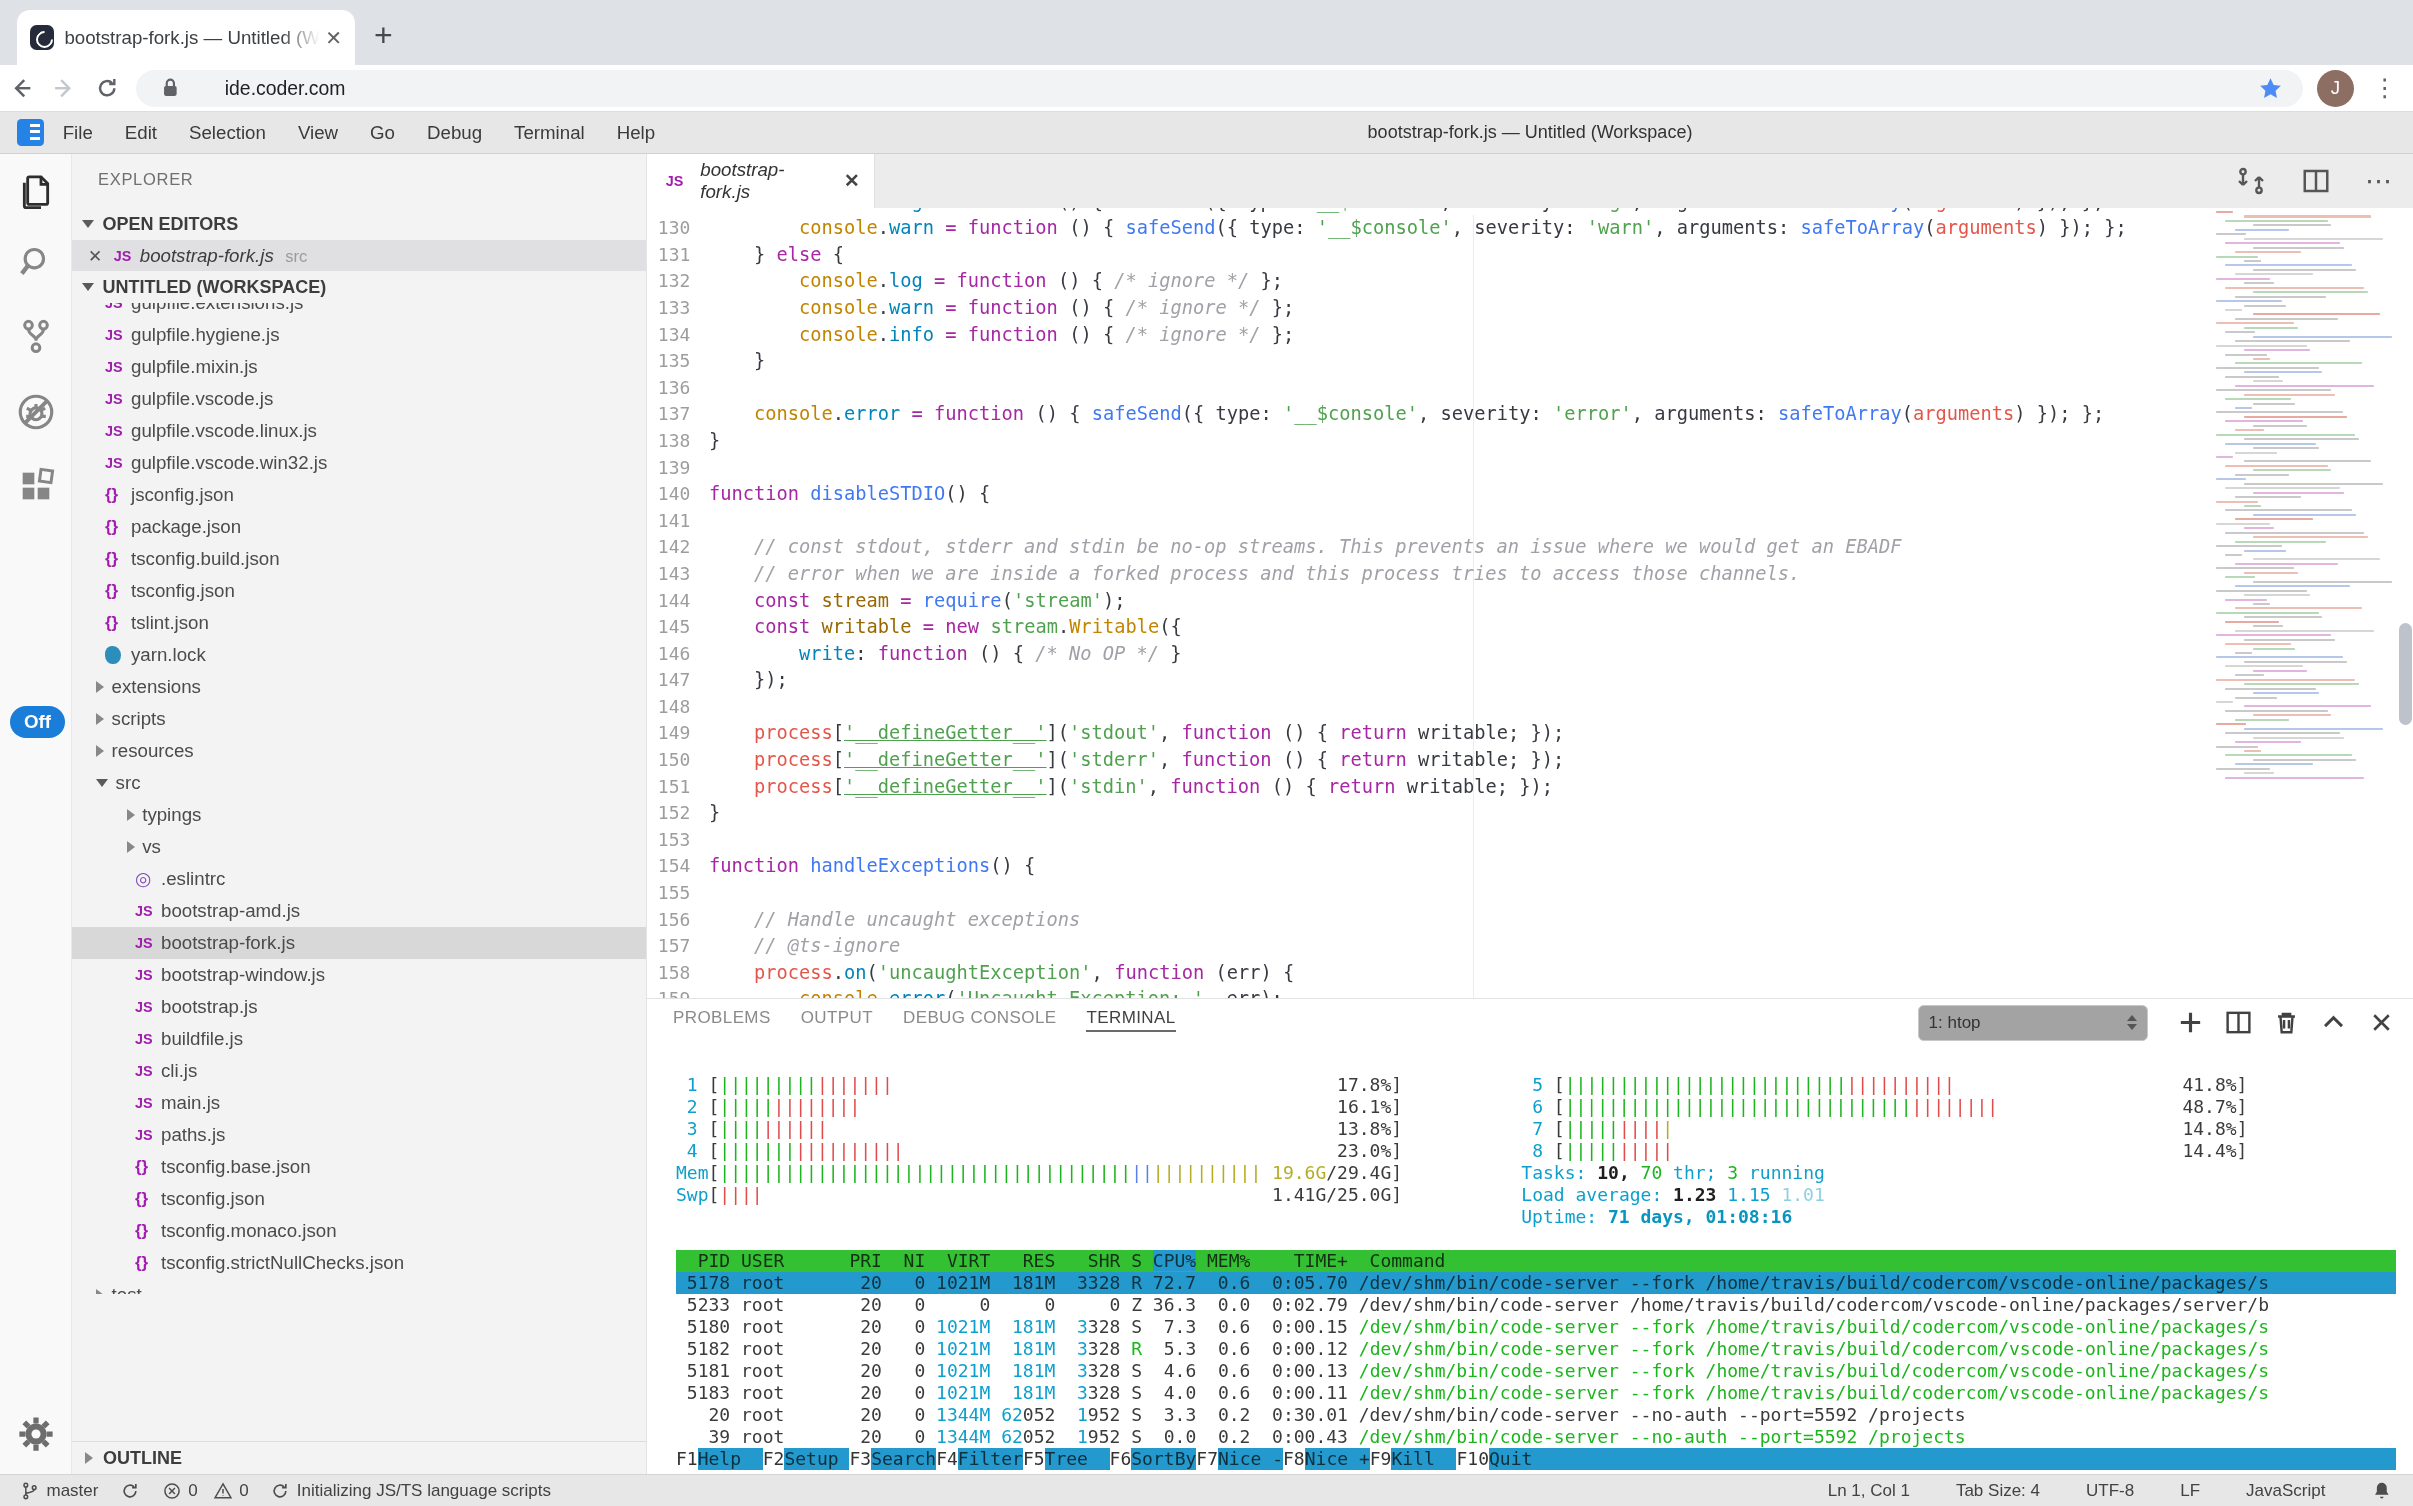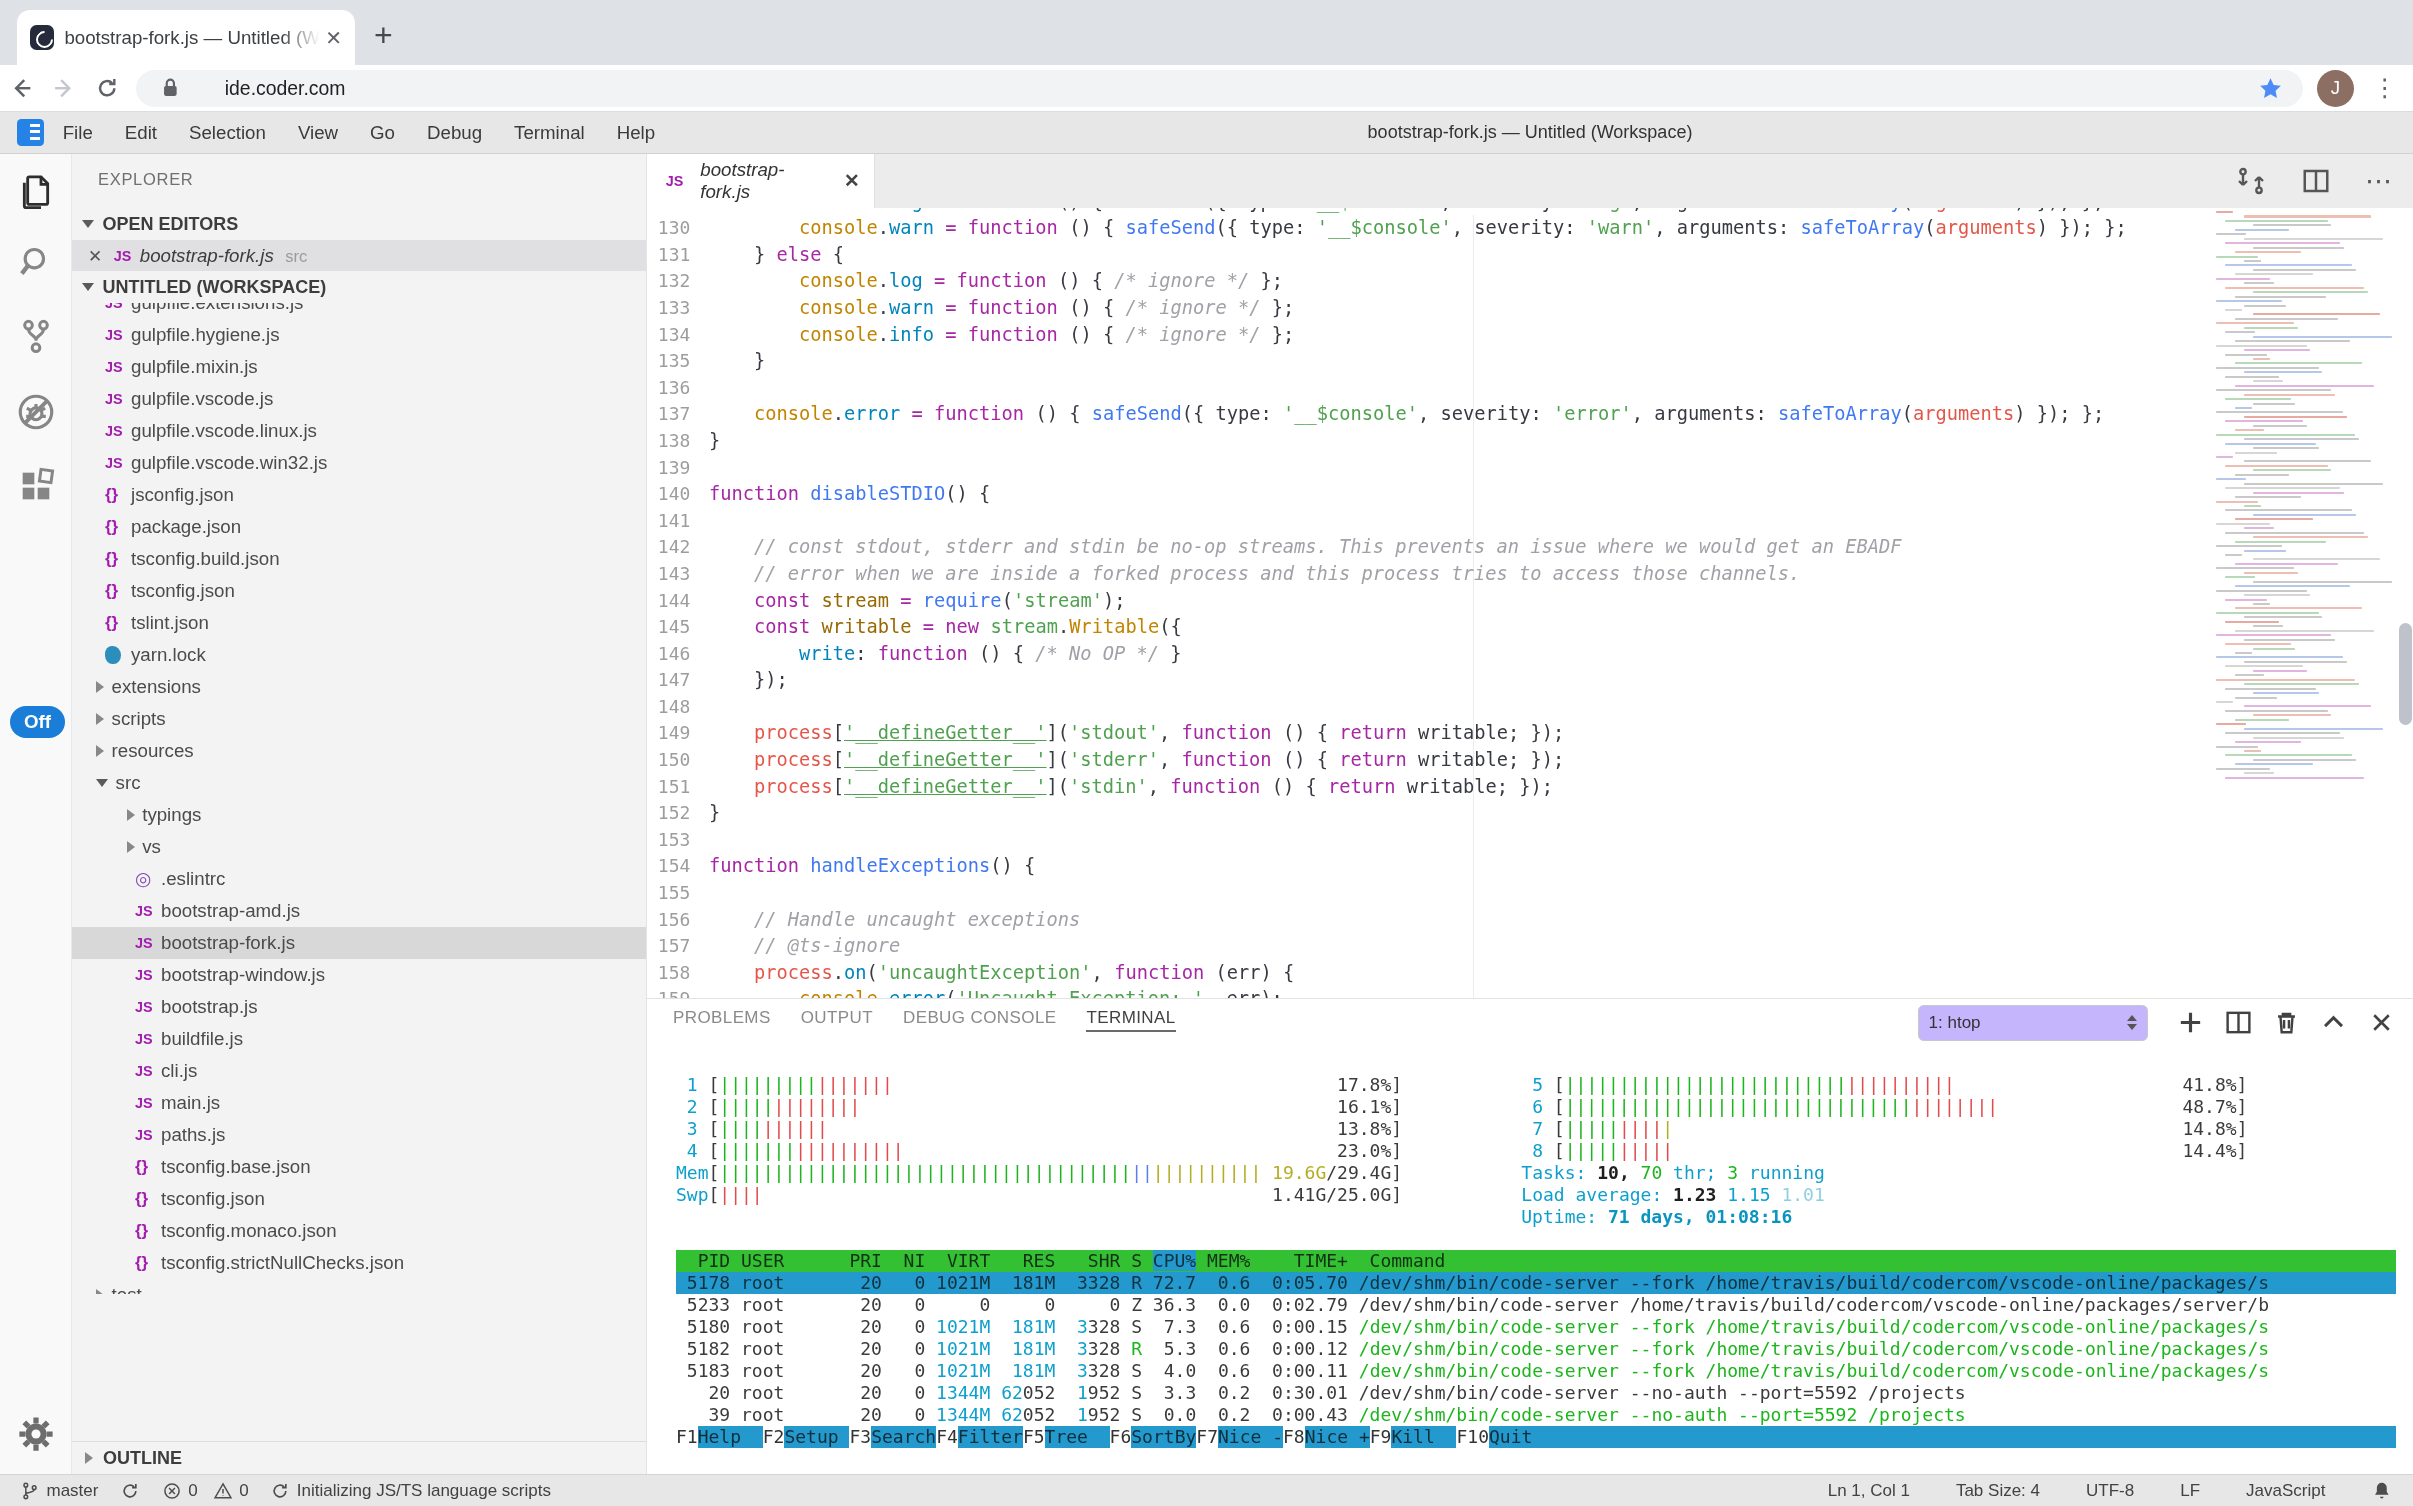--- a/index.html
+++ b/index.html
@@ -98,21 +98,21 @@
   .mm-line { position:absolute; height:2.2px; border-radius:0.7px; }
   .scrollthumb { position:absolute; right:1.4px; top:415px; width:13px; height:102px;
     background:rgba(110,120,140,.45); border-radius:7.2px; }
 
   
   .panel { height:476px; border-top:1.4px solid #e2e2e2; position:relative; flex:none; background:#fff; }
   .panel-head { height:42px; display:flex; align-items:center; padding-left:26px; position:relative; }
   .ptab { font-size:17px; color:#8a8a8a; margin-right:30px; letter-spacing:0.4px; padding-bottom:2.9px; }
   .ptab.active { color:#424242; border-bottom:2.2px solid #6b6b6b; }
   .panel-actions { position:absolute; right:17px; top:5.7px; display:flex; align-items:center; gap:18.7px; }
-  .htop-select { width:230px; height:36px; background:#c4b5fd; border:0.7px solid #c8c8c8; border-radius:5.7px;
+  .htop-select { width:230px; height:36px; background:#a3a3a3; border:0.7px solid #c8c8c8; border-radius:5.7px;
     display:flex; align-items:center; padding:0 10px; font-size:17px; color:#333; margin-right:10px; }
   .htop-select .lbl { flex:1; }
   .spin { display:flex; flex-direction:column; gap:2.9px; align-items:center; }
   .spin i { width:0; height:0; border-left:5px solid transparent; border-right:5px solid transparent; }
   .spin .up { border-bottom:6.5px solid #555; }
   .spin .dn { border-top:6.5px solid #555; }
 
   .term { position:absolute; left:29px; right:17px; top:75px; bottom:8.6px;
     font-family:"DejaVu Sans Mono", monospace; font-size:18px; }
   .tl { height:22px; line-height:22px; white-space:pre; }
@@ -649,20 +649,21 @@
             <div class="tl"><span class="t-cy"> 4 </span><span class="t-d">[</span><span class="t-g">|||||||</span><span class="t-r">||||||||||</span><span class="t-d">                                        </span><span class="t-d">23.0%</span><span class="t-d">]</span>           <span class="t-cy"> 8 </span><span class="t-d">[</span><span class="t-g">|||||</span><span class="t-r">|||||</span><span class="t-d">                                               </span><span class="t-d">14.4%</span><span class="t-d">]</span></div>
             <div class="tl"><span class="t-lab">Mem</span><span class="t-d">[</span><span class="t-g">||||||||||||||||||||||||||||||||||||||</span><span class="t-b">||</span><span class="t-y">||||||||||</span><span class="t-d"> </span><span class="t-y">19.6G</span><span class="t-d">/29.4G</span><span class="t-d">]</span>           <span class="t-lab">Tasks: </span><span class="t-bd">10, </span><span class="t-g">70 </span><span class="t-lab">thr; </span><span class="t-g">3 </span><span class="t-lab">running</span></div>
             <div class="tl"><span class="t-lab">Swp</span><span class="t-d">[</span><span class="t-r">||||</span><span class="t-d">                                               </span><span class="t-d">1.41G/25.0G</span><span class="t-d">]</span>           <span class="t-lab">Load average: </span><span class="t-bd">1.23 </span><span class="t-cy">1.15 </span><span class="t-lcy">1.01</span></div>
             <div class="tl">                                                                              <span class="t-lab">Uptime: </span><span class="t-cyb">71 days, 01:08:16</span></div>
             <div class="tl"></div>
             <div class="tl hdr"><span class="t-hdr">  PID USER      PRI  NI  VIRT   RES   SHR S </span><span class="t-hds">CPU%</span><span class="t-hdr"> MEM%    TIME+  Command</span></div>
             <div class="tl selrow"><span class="t-sel"> 5178 root       20   0 1021M  181M  3328 R 72.7  0.6  0:05.70 /dev/shm/bin/code-server --fork /home/travis/build/codercom/vscode-online/packages/s</span></div>
             <div class="tl"><span class="t-d"> 5233 root       20   0     0     0     0 Z 36.3  0.0  0:02.79 /dev/shm/bin/code-server /home/travis/build/codercom/vscode-online/packages/server/b</span></div>
             <div class="tl"><span class="t-d"> 5180 root       20   0 </span><span class="t-cy">1021M</span><span class="t-d">  </span><span class="t-cy">181M</span><span class="t-d">  </span><span class="t-cy">3</span><span class="t-d">328 S  7.3  0.6  0:00.15 </span><span class="t-g">/dev/shm/bin/code-server --fork /home/travis/build/codercom/vscode-online/packages/s</span></div>
             <div class="tl"><span class="t-d"> 5182 root       20   0 </span><span class="t-cy">1021M</span><span class="t-d">  </span><span class="t-cy">181M</span><span class="t-d">  </span><span class="t-cy">3</span><span class="t-d">328 </span><span class="t-g">R</span><span class="t-d">  5.3  0.6  0:00.12 </span><span class="t-g">/dev/shm/bin/code-server --fork /home/travis/build/codercom/vscode-online/packages/s</span></div>
+            <div class="tl"><span class="t-d"> 5181 root       20   0 </span><span class="t-cy">1021M</span><span class="t-d">  </span><span class="t-cy">181M</span><span class="t-d">  </span><span class="t-cy">3</span><span class="t-d">328 S  4.6  0.6  0:00.13 </span><span class="t-g">/dev/shm/bin/code-server --fork /home/travis/build/codercom/vscode-online/packages/s</span></div>
             <div class="tl"><span class="t-d"> 5183 root       20   0 </span><span class="t-cy">1021M</span><span class="t-d">  </span><span class="t-cy">181M</span><span class="t-d">  </span><span class="t-cy">3</span><span class="t-d">328 S  4.0  0.6  0:00.11 </span><span class="t-g">/dev/shm/bin/code-server --fork /home/travis/build/codercom/vscode-online/packages/s</span></div>
             <div class="tl"><span class="t-d">   20 root       20   0 </span><span class="t-cy">1344M</span><span class="t-d"> </span><span class="t-cy">62</span><span class="t-d">052  </span><span class="t-cy">1</span><span class="t-d">952 S  3.3  0.2  0:30.01 </span><span class="t-d">/dev/shm/bin/code-server --no-auth --port=5592 /projects</span></div>
             <div class="tl"><span class="t-d">   39 root       20   0 </span><span class="t-cy">1344M</span><span class="t-d"> </span><span class="t-cy">62</span><span class="t-d">052  </span><span class="t-cy">1</span><span class="t-d">952 S  0.0  0.2  0:00.43 </span><span class="t-g">/dev/shm/bin/code-server --no-auth --port=5592 /projects</span></div>
             <div class="fkeys"><span class="fk-num">F1</span><span class="fk-label">Help  </span><span class="fk-num">F2</span><span class="fk-label">Setup </span><span class="fk-num">F3</span><span class="fk-label">Search</span><span class="fk-num">F4</span><span class="fk-label">Filter</span><span class="fk-num">F5</span><span class="fk-label">Tree  </span><span class="fk-num">F6</span><span class="fk-label">SortBy</span><span class="fk-num">F7</span><span class="fk-label">Nice -</span><span class="fk-num">F8</span><span class="fk-label">Nice +</span><span class="fk-num">F9</span><span class="fk-label">Kill  </span><span class="fk-num">F10</span><span class="fk-label">Quit  </span><span class="fk-fill"></span></div>
           </div>
       </div>
     </div>
   </div>
 
   <div class="statusbar">

